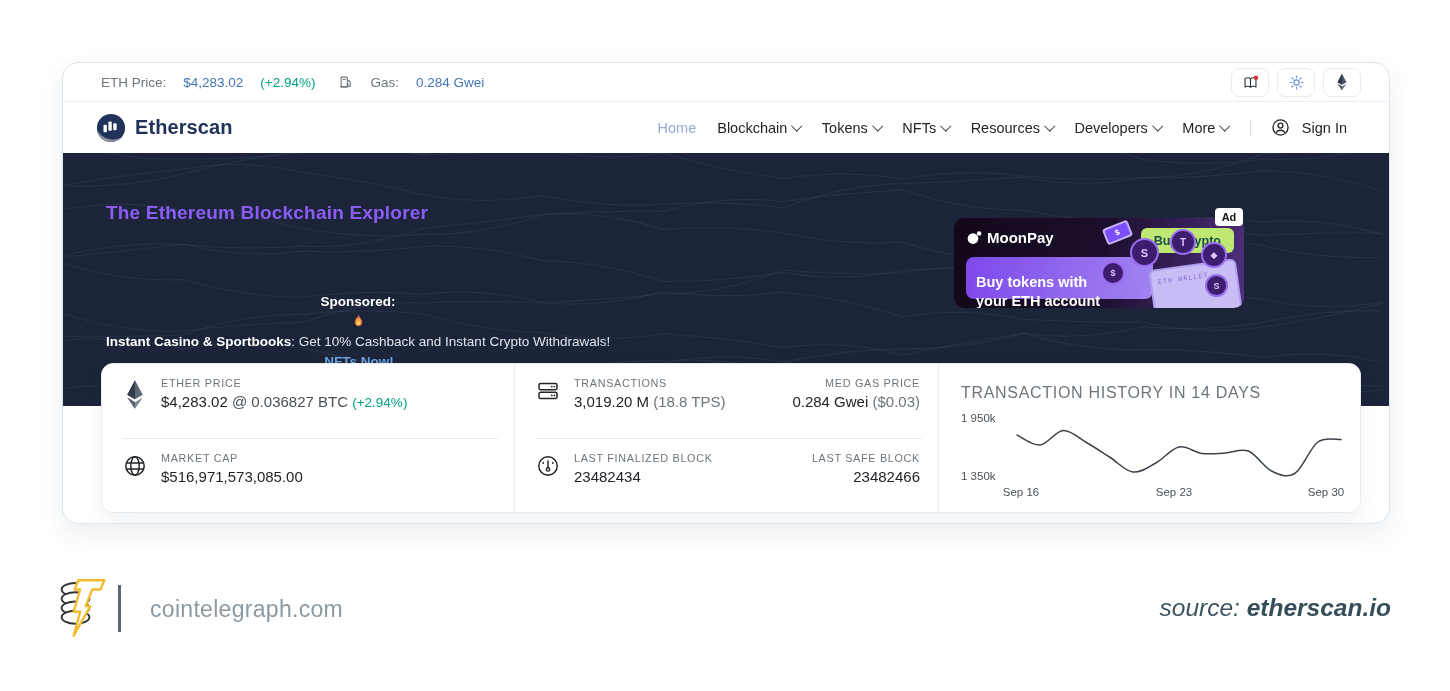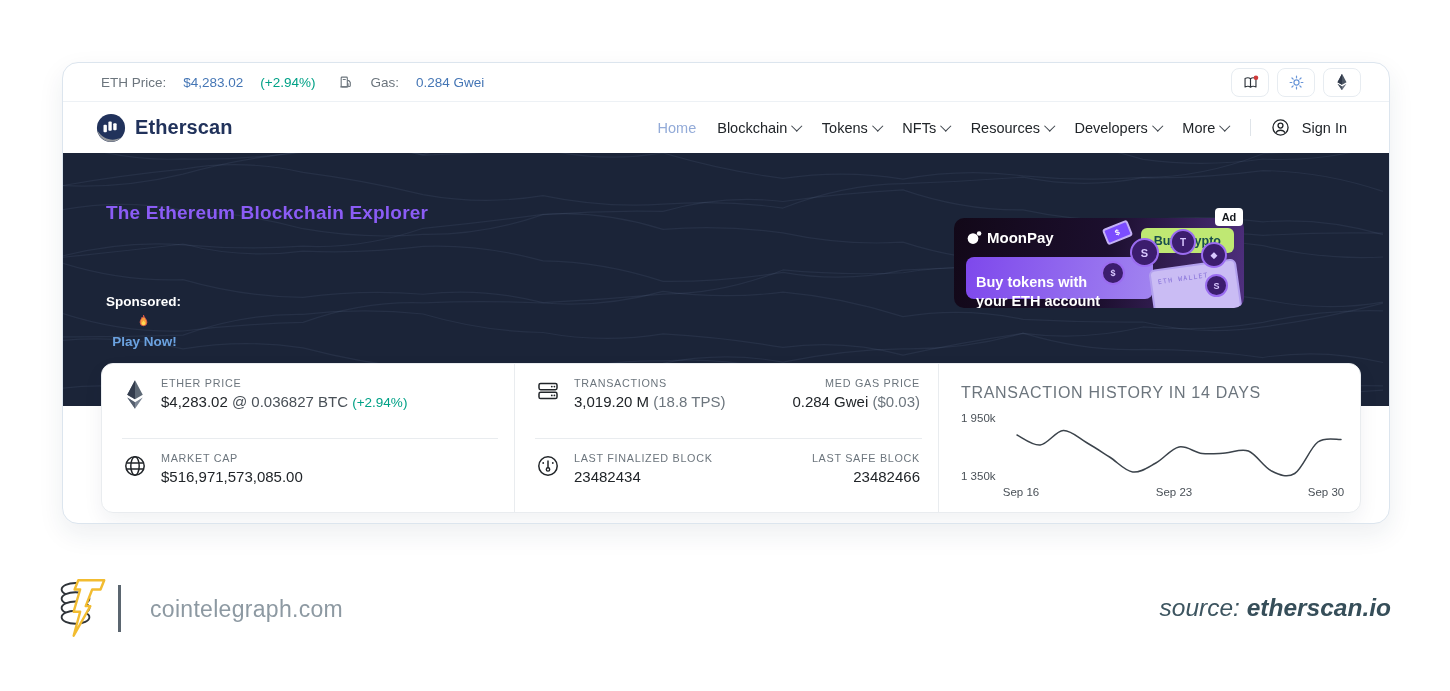--- a/index.html
+++ b/index.html
@@ -227,21 +227,22 @@
 
       <div class="hero-title">The Ethereum Blockchain Explorer</div>
 
 
       <div class="sponsored">
         <span class="sp-b">Sponsored:</span>
         <svg width="15" height="15" viewBox="0 0 16 16">
           <path d="M8,1.2 C8.6,4 11.6,5.4 11.6,8.9 a3.6,3.6 0 0 1 -7.2,0 C4.4,6.4 6,5.4 6.5,3.3 C7,4.6 8,4.8 8,1.2 Z" fill="#f8a13b" stroke="#e2574c" stroke-width="0.9"></path>
           <path d="M8,6.8 C9,7.9 9.9,8.6 9.9,10.1 a1.9,1.9 0 0 1 -3.8,0 C6.1,8.9 7.4,8.1 8,6.8 Z" fill="#ffd954"></path>
         </svg>
-        <span class="sp-cta">Play Now!</span>
+        <span><span class="sp-b">Instant Casino &amp; Sportbooks</span><span>: Get 10% Cashback and Instant Crypto Withdrawals!</span></span>
+        <span class="sp-cta">NFTs Now!</span>
       </div>
 
       <div class="ad-badge">Ad</div>
       <div class="ad">
         <div class="mp-logo">
           <svg width="15" height="15" viewBox="0 0 14 14">
             <circle cx="5.6" cy="8" r="5" fill="#fff"></circle>
               <circle cx="11.3" cy="3.2" r="2.1" fill="#fff"></circle>
           </svg>
           <span>MoonPay</span>

